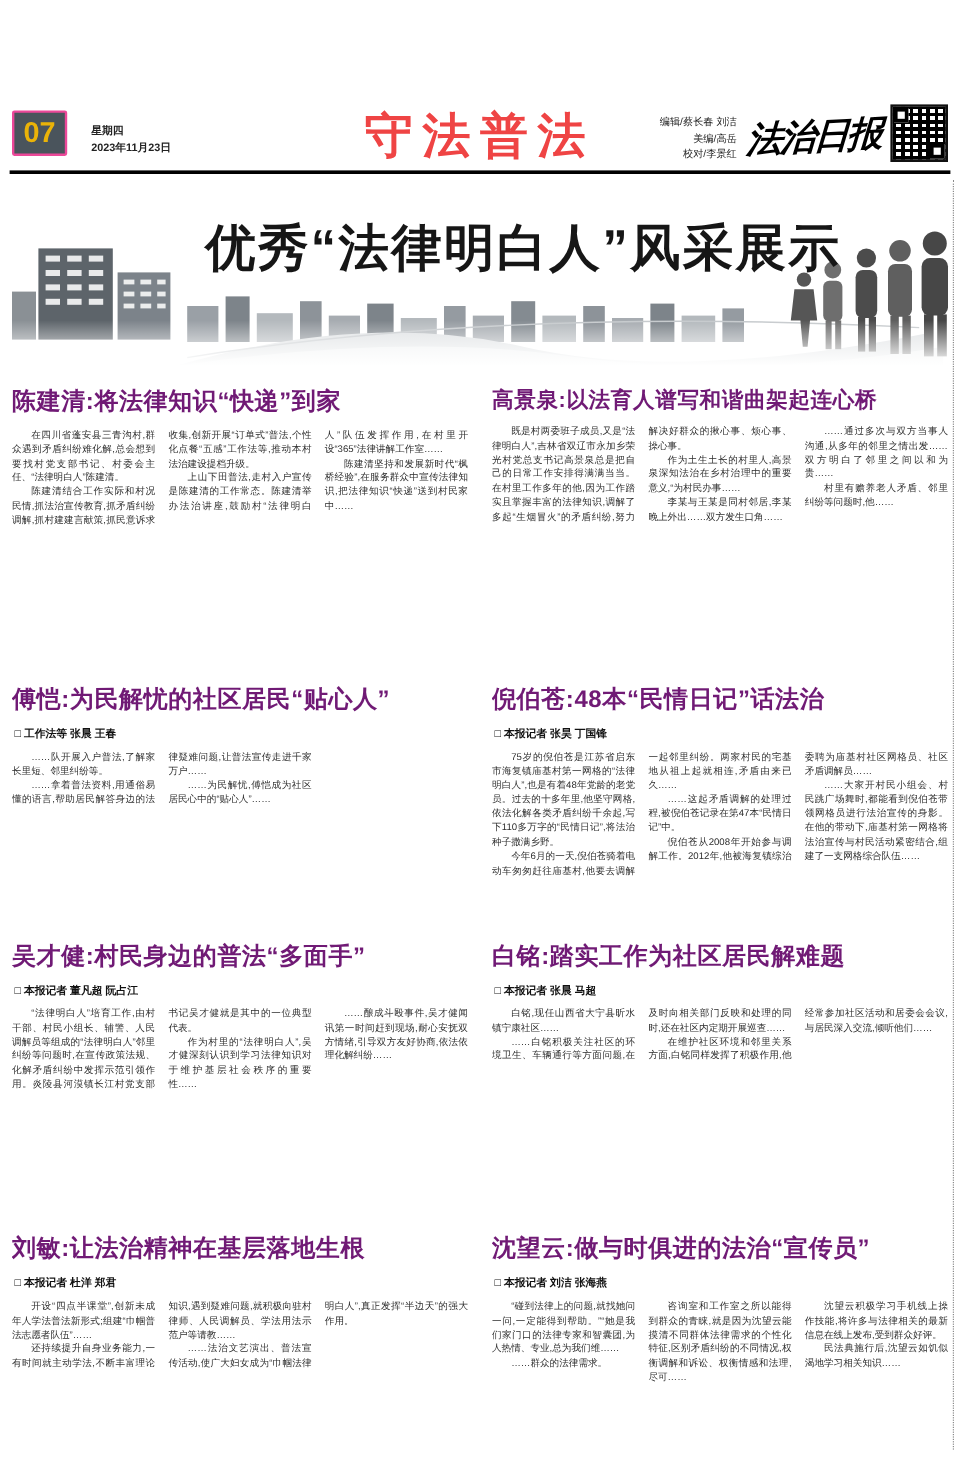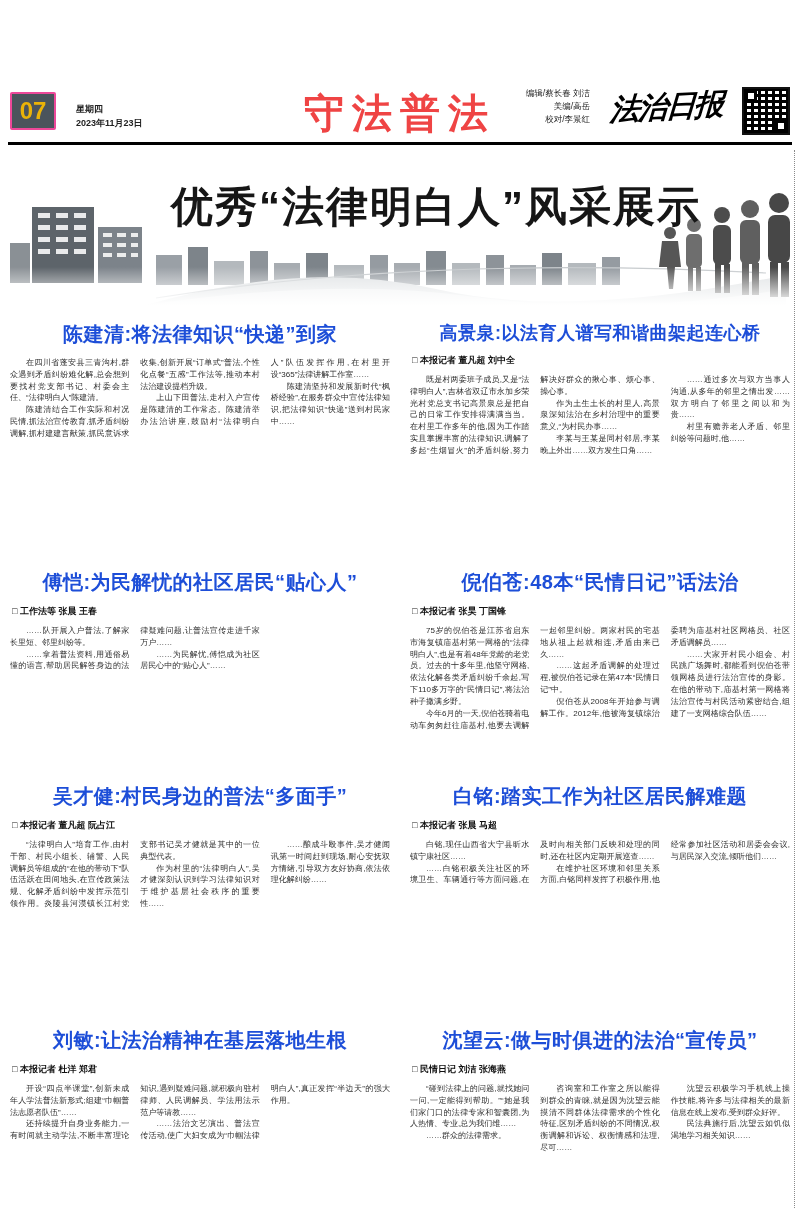--- a/index.html
+++ b/index.html
@@ -18,21 +18,21 @@
     display:flex;align-items:center;justify-content:center;
     font-size:24px;font-weight:bold;border:2px solid #ec4899;border-radius:2px;
   }
   .date-block{margin-left:20px;font-size:9px;font-weight:bold;line-height:1.5;color:#222;}
   .left-group{display:flex;align-items:flex-end;}
   .section-title{
     position:absolute;left:0;right:0;text-align:center;top:2px;
     font-size:40px;font-weight:900;letter-spacing:8px;color:#ef4444;
     font-family:"Liberation Sans","DejaVu Sans",sans-serif;
   }
-  .right-group{display:flex;align-items:flex-start;gap:20px;z-index:2;background:transparent;}
+  .right-group{display:flex;align-items:flex-end;gap:8px;z-index:2;background:transparent;}
   .credits{font-size:8.5px;line-height:1.55;text-align:right;color:#222;}
   .paper-name{
     font-family:"Liberation Serif","DejaVu Serif",serif;
     font-size:30px;font-weight:bold;font-style:italic;
     transform:rotate(-3deg) skewX(-6deg);letter-spacing:-2px;color:#000;
     white-space:nowrap;
   }
   .qr{
     width:44px;height:44px;border:2px solid #111;position:relative;
     background-image:
@@ -54,22 +54,22 @@
   .articles{
     display:grid;grid-template-columns:1fr 1fr;column-gap:20px;
     padding:0 10px;margin-top:2px;
   }
   .article{display:flex;flex-direction:column;overflow:hidden;}
   .article:nth-child(1),.article:nth-child(2){height:248px;}
   .article:nth-child(3),.article:nth-child(4){height:214px;}
   .article:nth-child(5),.article:nth-child(6){height:244px;}
   .article:nth-child(7),.article:nth-child(8){height:200px;}
   .article-title{
-    text-align:center;font-size:20px;font-weight:800;letter-spacing:.5px;
-    margin:14px 0 9px 0;color:#1d4ed8;white-space:nowrap;
+    font-size:20px;font-weight:800;letter-spacing:.5px;
+    margin:14px 0 9px 0;color:#701a75;white-space:nowrap;
   }
   .article:nth-child(2) .article-title{font-size:18px;}
   .byline{font-size:9px;font-weight:bold;color:#111;margin:0 0 7px 2px;}
   .article-body{
     flex:1;overflow:hidden;
     column-count:3;column-gap:11px;
     font-size:8px;line-height:1.48;text-align:justify;color:#2e2e2e;
   }
   .article-body p{margin:0;text-indent:2em;}
 
@@ -213,21 +213,20 @@
     <div class="article-body">
         <p>在四川省蓬安县三青沟村,群众遇到矛盾纠纷难化解,总会想到要找村党支部书记、村委会主任、“法律明白人”陈建清。</p>
         <p>陈建清结合工作实际和村况民情,抓法治宣传教育,抓矛盾纠纷调解,抓村建建言献策,抓民意诉求收集,创新开展“订单式”普法,个性化点餐“五感”工作法等,推动本村法治建设提档升级。</p>
         <p>上山下田普法,走村入户宣传是陈建清的工作常态。陈建清举办法治讲座,鼓励村“法律明白人”队伍发挥作用,在村里开设“365”法律讲解工作室……</p>
         <p>陈建清坚持和发展新时代“枫桥经验”,在服务群众中宣传法律知识,把法律知识“快递”送到村民家中……</p>
       </div>
   </div>
 
   <div class="article">
     <div class="article-title">高景泉:以法育人谱写和谐曲架起连心桥</div>
-    <div class="byline">□ 本报记者 董凡超 刘中全</div>
     <div class="article-body">
         <p>既是村两委班子成员,又是“法律明白人”,吉林省双辽市永加乡荣光村党总支书记高景泉总是把自己的日常工作安排得满满当当。在村里工作多年的他,因为工作踏实且掌握丰富的法律知识,调解了多起“生烟冒火”的矛盾纠纷,努力解决好群众的揪心事、烦心事、操心事。</p>
         <p>作为土生土长的村里人,高景泉深知法治在乡村治理中的重要意义,“为村民办事……</p>
         <p>李某与王某是同村邻居,李某晚上外出……双方发生口角……</p>
         <p>……通过多次与双方当事人沟通,从多年的邻里之情出发……双方明白了邻里之间以和为贵……</p>
         <p>村里有赡养老人矛盾、邻里纠纷等问题时,他……</p>
       </div>
   </div>
 
   <div class="article">
@@ -249,21 +248,21 @@
         <p>……这起矛盾调解的处理过程,被倪伯苍记录在第47本“民情日记”中。</p>
         <p>倪伯苍从2008年开始参与调解工作。2012年,他被海复镇综治委聘为庙基村社区网格员、社区矛盾调解员……</p>
         <p>……大家开村民小组会、村民跳广场舞时,都能看到倪伯苍带领网格员进行法治宣传的身影。在他的带动下,庙基村第一网格将法治宣传与村民活动紧密结合,组建了一支网格综合队伍……</p>
       </div>
   </div>
 
   <div class="article">
     <div class="article-title">吴才健:村民身边的普法“多面手”</div>
     <div class="byline">□ 本报记者 董凡超 阮占江</div>
     <div class="article-body">
-        <p>“法律明白人”培育工作,由村干部、村民小组长、辅警、人民调解员等组成的“在他的带动下”队伍活跃在田间地头,在宣传政策法规、化解矛盾纠纷中发挥示范引领作用。炎陵县河漠镇长江村党支部书记吴才健就是其中的一位典型代表。</p>
+        <p>“法律明白人”培育工作,由村干部、村民小组长、辅警、人民调解员等组成的“法律明白人”邻里纠纷等问题时,在宣传政策法规、化解矛盾纠纷中发挥示范引领作用。炎陵县河漠镇长江村党支部书记吴才健就是其中的一位典型代表。</p>
         <p>作为村里的“法律明白人”,吴才健深刻认识到学习法律知识对于维护基层社会秩序的重要性……</p>
         <p>……酿成斗殴事件,吴才健闻讯第一时间赶到现场,耐心安抚双方情绪,引导双方友好协商,依法依理化解纠纷……</p>
       </div>
   </div>
 
   <div class="article">
     <div class="article-title">白铭:踏实工作为社区居民解难题</div>
     <div class="byline">□ 本报记者 张晨 马超</div>
     <div class="article-body">
         <p>白铭,现任山西省大宁县昕水镇宁康社区……</p>
@@ -277,21 +276,21 @@
     <div class="byline">□ 本报记者 杜洋 郑君</div>
     <div class="article-body">
         <p>开设“四点半课堂”,创新未成年人学法普法新形式;组建“巾帼普法志愿者队伍”……</p>
         <p>还持续提升自身业务能力,一有时间就主动学法,不断丰富理论知识,遇到疑难问题,就积极向驻村律师、人民调解员、学法用法示范户等请教……</p>
         <p>……法治文艺演出、普法宣传活动,使广大妇女成为“巾帼法律明白人”,真正发挥“半边天”的强大作用。</p>
       </div>
   </div>
 
   <div class="article">
     <div class="article-title">沈望云:做与时俱进的法治“宣传员”</div>
-    <div class="byline">□ 民情日记 刘洁 张海燕</div>
+    <div class="byline">□ 本报记者 刘洁 张海燕</div>
     <div class="article-body">
         <p>“碰到法律上的问题,就找她问一问,一定能得到帮助。”“她是我们家门口的法律专家和智囊团,为人热情、专业,总为我们维……</p>
         <p>……群众的法律需求。</p>
         <p>咨询室和工作室之所以能得到群众的青睐,就是因为沈望云能摸清不同群体法律需求的个性化特征,区别矛盾纠纷的不同情况,权衡调解和诉讼、权衡情感和法理,尽可……</p>
         <p>沈望云积极学习手机线上操作技能,将许多与法律相关的最新信息在线上发布,受到群众好评。</p>
         <p>民法典施行后,沈望云如饥似渴地学习相关知识……</p>
       </div>
   </div>
 </div>
 

